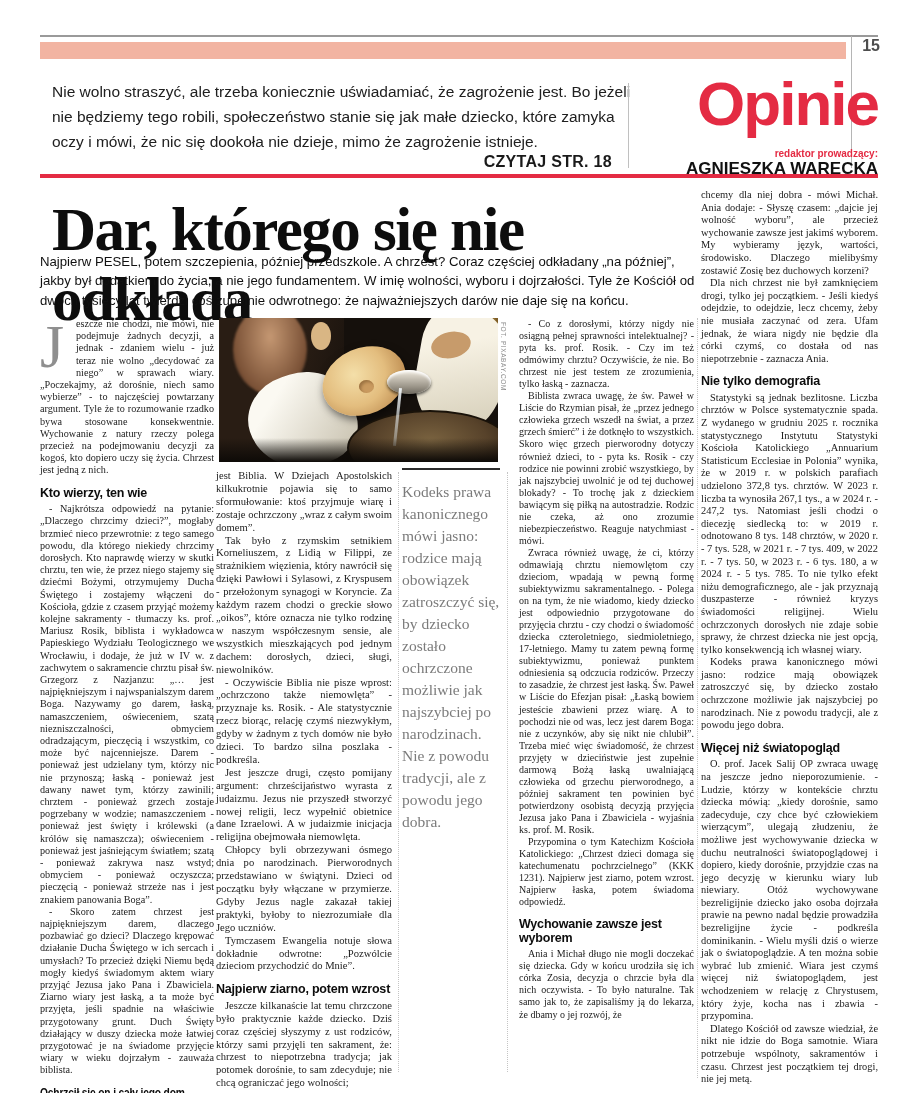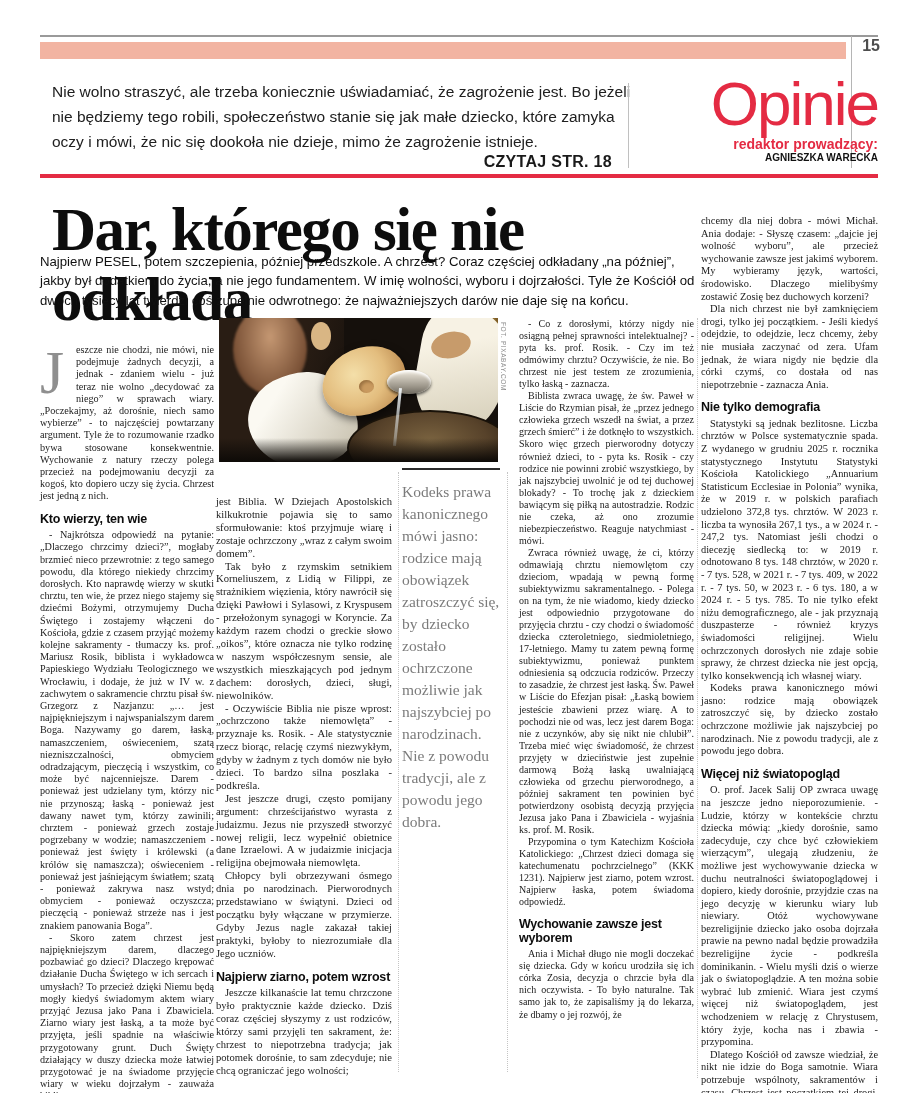--- a/index.html
+++ b/index.html
@@ -10,34 +10,34 @@
   .salmon-bar{position:absolute;left:40px;top:42px;width:806px;height:17px;background:#f2b4a2;}
   .corner-vline{position:absolute;left:851px;top:36px;width:1px;height:132px;background:#b5b5b5;}
   .page-number{position:absolute;left:854px;top:37px;width:26px;text-align:right;
         font-family:"Liberation Sans",sans-serif;font-weight:bold;font-size:16px;color:#4d4d4d;}
   .teaser{position:absolute;left:52px;top:79px;width:585px;
         font-family:"Liberation Sans",sans-serif;font-size:15.5px;line-height:25px;color:#202020;}
   .read-more{position:absolute;left:40px;top:153px;width:572px;text-align:right;
         font-family:"Liberation Sans",sans-serif;font-weight:bold;font-size:16px;color:#1a1a1a;letter-spacing:.3px;}
   .header-vline{position:absolute;left:628px;top:83px;width:1px;height:85px;background:#c0c0c0;}
   .brand{position:absolute;left:620px;top:74px;width:258px;text-align:right;}
-  .brand-title{font-family:"Liberation Sans",sans-serif;font-weight:normal;font-size:62px;
+  .brand-title{font-family:"Liberation Sans",sans-serif;font-weight:bold;font-size:62px;
         line-height:60px;letter-spacing:-2px;color:#e42b43;}
-  .editor-label{margin-top:2px;font-family:"Liberation Sans",sans-serif;font-size:14px;color:#e42b43;font-weight:bold;}
-  .editor-name{font-family:"Liberation Sans",sans-serif;font-size:10px;font-weight:bold;color:#111;}
+  .editor-label{margin-top:14px;font-family:"Liberation Sans",sans-serif;font-size:10px;color:#e42b43;font-weight:bold;}
+  .editor-name{font-family:"Liberation Sans",sans-serif;font-size:17px;font-weight:bold;color:#111;}
   .red-rule{position:absolute;left:40px;top:174px;width:838px;height:4px;background:#e42b43;}
   
   .headline{position:absolute;left:38px;top:181px;margin:14px;width:660px;
         font-family:"Liberation Serif",serif;font-weight:bold;font-size:61px;letter-spacing:-1.5px;color:#0d0d0d;}
   .lead{position:absolute;left:40px;top:252px;margin:0;width:655px;
         font-family:"Liberation Sans",sans-serif;font-size:13.2px;line-height:19.4px;color:#111;}
   
   .col{position:absolute;text-align:justify;hyphens:auto;-webkit-hyphens:auto;}
   .col p{margin:0;text-indent:9px;}
-  .col p.noindent{text-indent:0;margin-top:26px;}
+  .col p.noindent{text-indent:0;}
   .col h3{margin:10px 0 3px;font-family:"Liberation Sans",sans-serif;font-weight:bold;
         font-size:12.5px;line-height:13.5px;letter-spacing:-.2px;color:#0d0d0d;text-align:left;}
   .one-line{display:inline-block;transform:scaleX(.82);transform-origin:0 50%;white-space:nowrap;}
   .col1{left:40px;top:318px;width:174px;font-size:10.2px;line-height:12.2px;}
   .col2{left:216px;top:470px;width:176px;font-size:10.6px;line-height:12.9px;}
   .col4{left:519px;top:318px;width:175px;font-size:10.0px;line-height:12.05px;}
   .col5{left:701px;top:189px;width:177px;font-size:10.4px;line-height:12.6px;}
   .dropcap{float:left;width:32px;font-size:62px;line-height:50px;height:56px;
         color:#8f8f8f;margin:3px 4px 0 0;font-family:"Liberation Serif",serif;}
   .pullquote{position:absolute;left:402px;top:468px;width:98px;
@@ -128,20 +128,21 @@
     <h3><span class="one-line">Ochrzcił się on i cały jego dom</span></h3>
 
   </div>
 
   <div class="col col2">
     <p class="noindent">jest Biblia. W Dziejach Apostolskich kilkukrotnie pojawia się to samo sformułowanie: ktoś przyjmuje wiarę i zostaje ochrzczony „wraz z całym swoim domem”.</p>
     <p>Tak było z rzymskim setnikiem Korneliuszem, z Lidią w Filippi, ze strażnikiem więzienia, który nawrócił się dzięki Pawłowi i Sylasowi, z Kryspusem - przełożonym synagogi w Koryncie. Za każdym razem chodzi o greckie słowo „oikos”, które oznacza nie tylko rodzinę w naszym współczesnym sensie, ale wszystkich mieszkających pod jednym dachem: dorosłych, dzieci, sługi, niewolników.</p>
     <p>- Oczywiście Biblia nie pisze wprost: „ochrzczono także niemowlęta” - przyznaje ks. Rosik. - Ale statystycznie rzecz biorąc, relację czymś niezwykłym, gdyby w żadnym z tych domów nie było dzieci. To bardzo silna poszlaka - podkreśla.</p>
     <p>Jest jeszcze drugi, często pomijany argument: chrześcijaństwo wyrasta z judaizmu. Jezus nie przyszedł stworzyć nowej religii, lecz wypełnić obietnice dane Izraelowi. A w judaizmie inicjacja religijna obejmowała niemowlęta.</p>
     <p>Chłopcy byli obrzezywani ósmego dnia po narodzinach. Pierworodnych przedstawiano w świątyni. Dzieci od początku były włączane w przymierze. Gdyby Jezus nagle zakazał takiej praktyki, byłoby to niezrozumiałe dla Jego uczniów.</p>
+    <p>Tymczasem Ewangelia notuje słowa dokładnie odwrotne: „Pozwólcie dzieciom przychodzić do Mnie”.</p>
     <h3>Najpierw ziarno, potem wzrost</h3>
     <p>Jeszcze kilkanaście lat temu chrzczone było praktycznie każde dziecko. Dziś coraz częściej słyszymy z ust rodziców, którzy sami przyjęli ten sakrament, że: chrzest to niepotrzebna tradycja; jak potomek dorośnie, to sam zdecyduje; nie chcą ograniczać jego wolności;</p>
   </div>
 
   <div class="pullquote">Kodeks prawa kanonicznego mówi jasno: rodzice mają obowiązek zatroszczyć się, by dziecko zostało ochrzczone możliwie jak najszybciej po narodzinach. Nie z powodu tradycji, ale z powodu jego dobra.</div>
 
   <div class="col col4">
     <p>- Co z dorosłymi, którzy nigdy nie osiągną pełnej sprawności intelektualnej? - pyta ks. prof. Rosik. - Czy im też odmówimy chrztu? Oczywiście, że nie. Bo chrzest nie jest testem ze zrozumienia, tylko łaską - zaznacza.</p>
     <p>Biblista zwraca uwagę, że św. Paweł w Liście do Rzymian pisał, że „przez jednego człowieka grzech wszedł na świat, a przez grzech śmierć” i że dotknęło to wszystkich. Skoro więc grzech pierworodny dotyczy również dzieci, to - pyta ks. Rosik - czy rodzice nie powinni zrobić wszystkiego, by jak najszybciej uwolnić je od tej duchowej blokady? - To trochę jak z dzieckiem bawiącym się piłką na autostradzie. Rodzic nie czeka, aż ono zrozumie niebezpieczeństwo. Reaguje natychmiast - mówi.</p>
     <p>Zwraca również uwagę, że ci, którzy odmawiają chrztu niemowlętom czy dzieciom, wpadają w pewną formę subiektywizmu sakramentalnego. - Polega on na tym, że nie wiadomo, kiedy dziecko jest odpowiednio przygotowane do przyjęcia chrztu - czy chodzi o świadomość dziecka czteroletniego, siedmioletniego, 17-letniego. Mamy tu zatem pewną formę subiektywizmu, ponieważ punktem odniesienia są odczucia rodziców. Przeczy to zasadzie, że chrzest jest łaską. Św. Paweł w Liście do Efezjan pisał: „Łaską bowiem jesteście zbawieni przez wiarę. A to pochodzi nie od was, lecz jest darem Boga: nie z uczynków, aby się nikt nie chlubił”. Trzeba mieć więc świadomość, że chrzest przyjęty w dzieciństwie jest zupełnie darmową Bożą łaską uwalniającą człowieka od grzechu pierworodnego, a później sakrament ten powinien być potwierdzony osobistą decyzją przyjęcia Jezusa jako Pana i Zbawiciela - wyjaśnia ks. prof. M. Rosik.</p>

